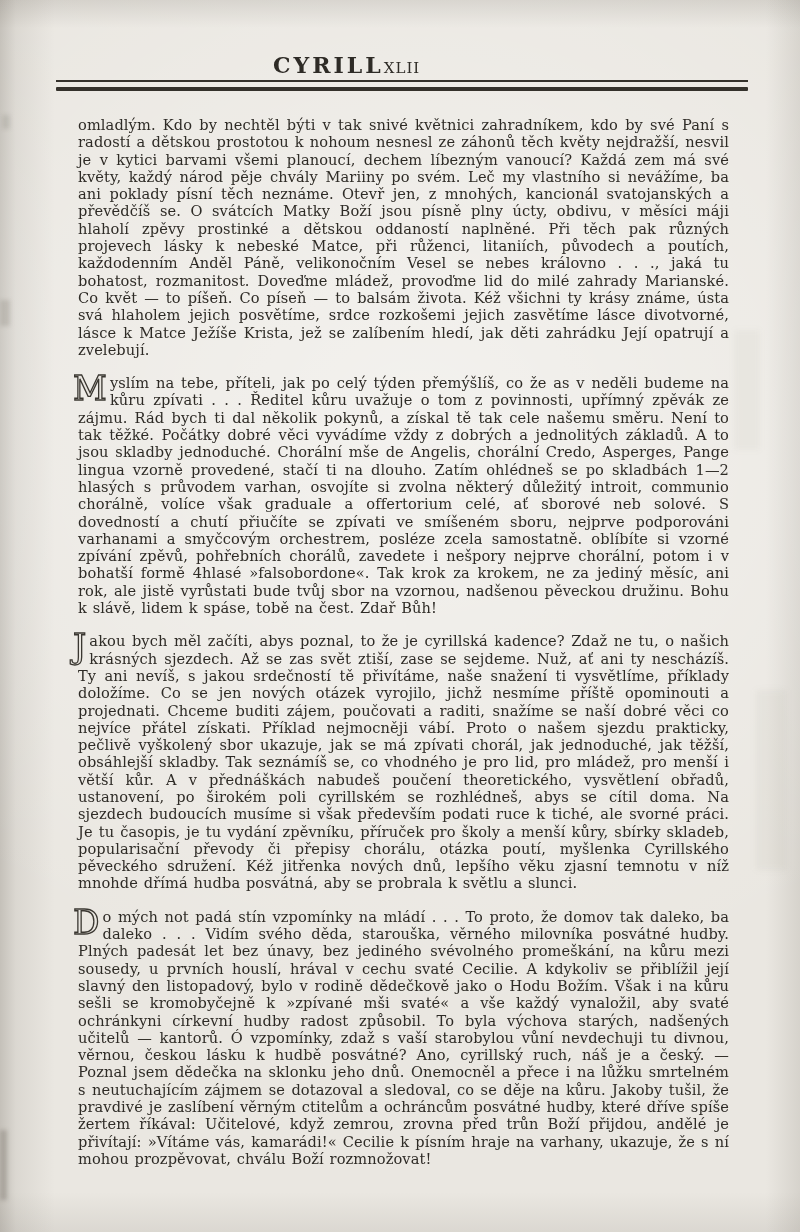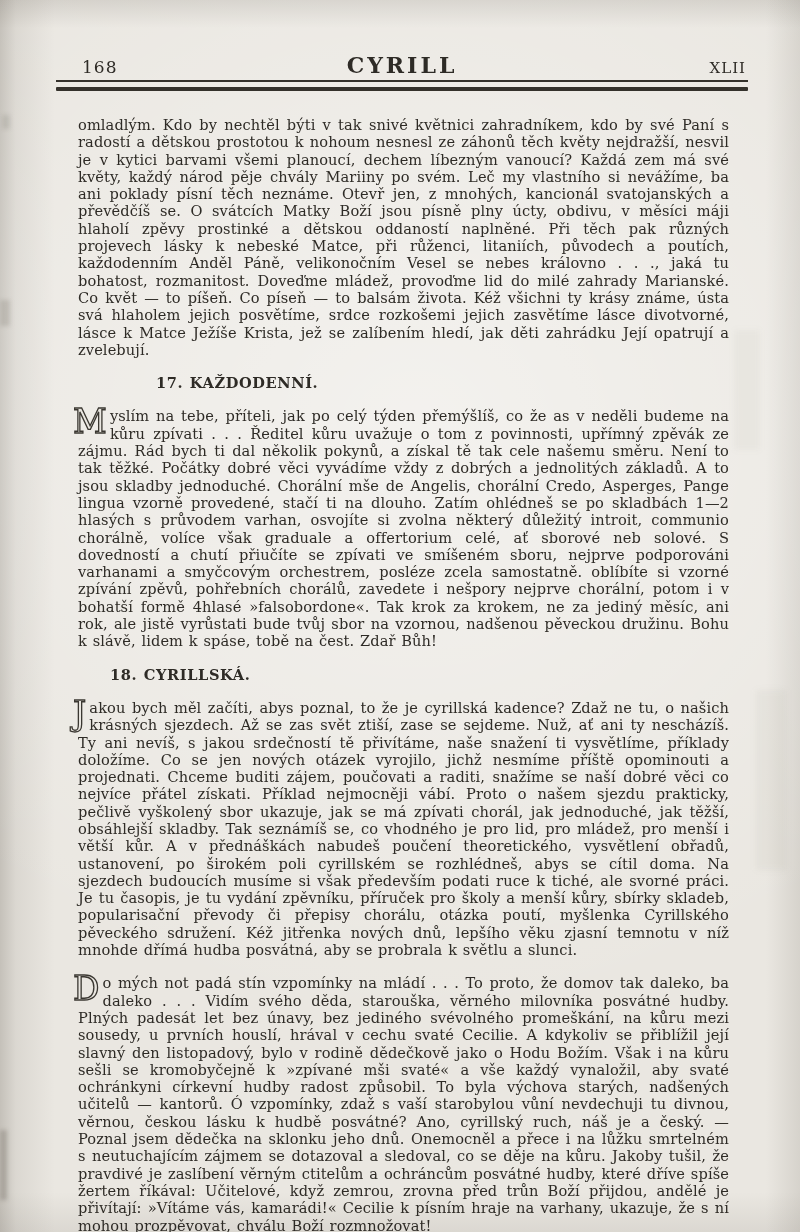--- a/index.html
+++ b/index.html
@@ -66,36 +66,33 @@
   .s3 { left:2px; top:115px; width:8px;  height:14px; background:rgba(90,84,72,0.15); filter:blur(2px); }
   .s4 { right:14px; top:690px; width:30px; height:180px; background:rgba(100,94,82,0.05); filter:blur(3px); }
   .s5 { right:40px; top:330px; width:26px; height:120px; background:rgba(100,94,82,0.04); filter:blur(3px); }
 </style>
 </head>
 <body>
 
 <div class="page">
 
   <div class="hdr">
-    <span class="pgnum">168</span>
     <span class="title">CYRILL</span>
     <span class="volume">XLII</span>
   </div>
 
   <div class="rule rule-thin"></div>
   <div class="rule rule-thick"></div>
 
   <div class="body-col">
 
     <p>omladlým. Kdo by nechtěl býti v tak snivé květnici zahradníkem, kdo by své Paní s radostí a dětskou prostotou k nohoum nesnesl ze záhonů těch květy nejdražší, nesvil je v kytici barvami všemi planoucí, dechem líbezným vanoucí? Každá zem má své květy, každý národ pěje chvály Mariiny po svém. Leč my vlastního si nevážíme, ba ani poklady písní těch neznáme. Otevř jen, z mnohých, kancionál svatojanských a převědčíš se. O svátcích Matky Boží jsou písně plny úcty, obdivu, v měsíci máji hlaholí zpěvy prostinké a dětskou oddaností naplněné. Při těch pak různých projevech lásky k nebeské Matce, při růženci, litaniích, původech a poutích, každodenním Anděl Páně, velikonočním Vesel se nebes královno . . ., jaká tu bohatost, rozmanitost. Doveďme mládež, provoďme lid do milé zahrady Marianské. Co květ — to píšeň. Co píseň — to balsám života. Kéž všichni ty krásy známe, ústa svá hlaholem jejich posvětíme, srdce rozkošemi jejich zasvětíme lásce divotvorné, lásce k Matce Ježíše Krista, jež se zalíbením hledí, jak děti zahrádku Její opatrují a zvelebují.</p>
 
-    <h2 class="ml-a">17. KAŽDODENNÍ.</h2>
     <p><span class="dc">M</span><span>yslím na tebe, příteli, jak po celý týden přemýšlíš, co že as v neděli budeme na kůru zpívati . . .  Ředitel kůru uvažuje o tom z povinnosti, upřímný zpěvák ze zájmu. Rád bych ti dal několik pokynů, a získal tě tak cele našemu směru. Není to tak těžké. Počátky dobré věci vyvádíme vždy z dobrých a jednolitých základů. A to jsou skladby jednoduché. Chorální mše de Angelis, chorální Credo, Asperges, Pange lingua vzorně provedené, stačí ti na dlouho. Zatím ohlédneš se po skladbách 1—2 hlasých s průvodem varhan, osvojíte si zvolna některý důležitý introit, communio chorálně, volíce však graduale a offertorium celé, ať sborové neb solové. S dovedností a chutí přiučíte se zpívati ve smíšeném sboru, nejprve podporováni varhanami a smyčcovým orchestrem, posléze zcela samostatně. oblíbíte si vzorné zpívání zpěvů, pohřebních chorálů, zavedete i nešpory nejprve chorální, potom i v bohatší formě 4hlasé »falsobordone«. Tak krok za krokem, ne za jediný měsíc, ani rok, ale jistě vyrůstati bude tvůj sbor na vzornou, nadšenou pěveckou družinu. Bohu k slávě, lidem k spáse, tobě na čest. Zdař Bůh!</span></p>
 
-    <h2 class="ml-b">18. CYRILLSKÁ.</h2>
     <p><span class="dc">J</span><span>akou bych měl začíti, abys poznal, to že je cyrillská kadence? Zdaž ne tu, o našich krásných sjezdech. Až se zas svět ztiší, zase se sejdeme. Nuž, ať ani ty nescházíš. Ty ani nevíš, s jakou srdečností tě přivítáme, naše snažení ti vysvětlíme, příklady doložíme. Co se jen nových otázek vyrojilo, jichž nesmíme příště opominouti a projednati. Chceme buditi zájem, poučovati a raditi, snažíme se naší dobré věci co nejvíce přátel získati. Příklad nejmocněji vábí. Proto o našem sjezdu prakticky, pečlivě vyškolený sbor ukazuje, jak se má zpívati chorál, jak jednoduché, jak těžší, obsáhlejší skladby. Tak seznámíš se, co vhodného je pro lid, pro mládež, pro menší i větší kůr. A v přednáškách nabudeš poučení theoretického, vysvětlení obřadů, ustanovení, po širokém poli cyrillském se rozhlédneš, abys se cítil doma. Na sjezdech budoucích musíme si však především podati ruce k tiché, ale svorné práci. Je tu časopis, je tu vydání zpěvníku, příruček pro školy a menší kůry, sbírky skladeb, popularisační převody či přepisy chorálu, otázka poutí, myšlenka Cyrillského pěveckého sdružení. Kéž jitřenka nových dnů, lepšího věku zjasní temnotu v níž mnohde dřímá hudba posvátná, aby se probrala k světlu a slunci.</span></p>
 
     <p><span class="dc">D</span><span>o mých not padá stín vzpomínky na mládí . . . To proto, že domov tak daleko, ba daleko . . . Vidím svého děda, starouška, věrného milovníka posvátné hudby. Plných padesát let bez únavy, bez jediného svévolného promeškání, na kůru mezi sousedy, u prvních houslí, hrával v cechu svaté Cecilie. A kdykoliv se přiblížil její slavný den listopadový, bylo v rodině dědečkově jako o Hodu Božím. Však i na kůru sešli se kromobyčejně k »zpívané mši svaté« a vše každý vynaložil, aby svaté ochránkyni církevní hudby radost způsobil. To byla výchova starých, nadšených učitelů — kantorů. Ó vzpomínky, zdaž s vaší starobylou vůní nevdechuji tu divnou, věrnou, českou lásku k hudbě posvátné? Ano, cyrillský ruch, náš je a český. — Poznal jsem dědečka na sklonku jeho dnů. Onemocněl a přece i na lůžku smrtelném s neutuchajícím zájmem se dotazoval a sledoval, co se děje na kůru. Jakoby tušil, že pravdivé je zaslíbení věrným ctitelům a ochráncům posvátné hudby, které dříve spíše žertem říkával: Učitelové, když zemrou, zrovna před trůn Boží přijdou, andělé je přivítají: »Vítáme vás, kamarádi!« Cecilie k písním hraje na varhany, ukazuje, že s ní mohou prozpěvovat, chválu Boží rozmnožovat!</span></p>
 
   </div>
 
   <div class="smudge s1"></div>
   <div class="smudge s2"></div>
   <div class="smudge s3"></div>
   <div class="smudge s4"></div>

